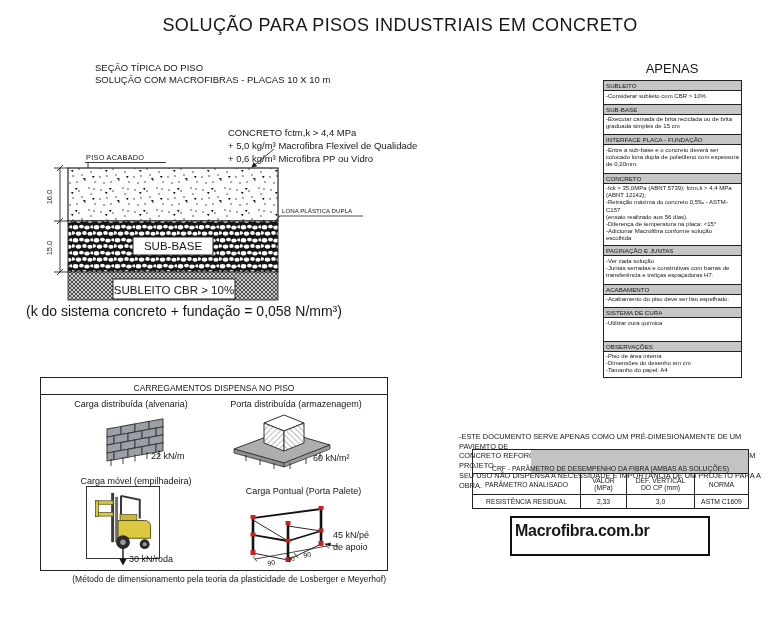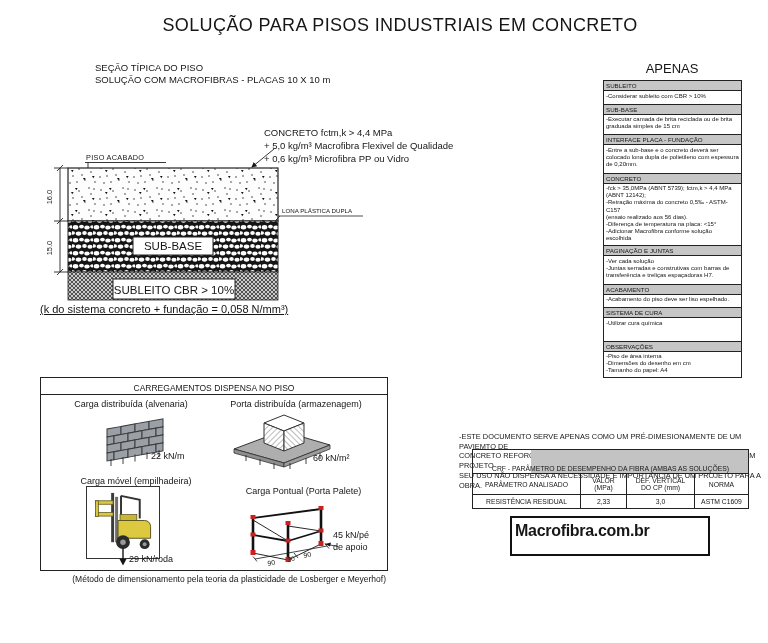--- a/index.html
+++ b/index.html
@@ -3,22 +3,22 @@
 <meta charset="utf-8">
 <style>
   html,body{margin:0;padding:0;background:#fff;}
   #root{position:relative;width:768px;height:643px;background:#ffffff;overflow:hidden;
         font-family:"Liberation Sans",sans-serif;color:#161616;}
   .abs{position:absolute;}
   .pre{white-space:pre-line;}
 
   .page-title{left:50px;top:15px;width:700px;text-align:center;font-size:18px;letter-spacing:.4px;}
   .sec-caption{left:95px;top:62px;font-size:9.5px;line-height:12px;}
-  .conc-spec{left:228px;top:126px;font-size:9.5px;line-height:13px;margin-left:36px;}
-  .k-note{left:40px;top:303px;font-size:11px;text-decoration:underline;}
+  .conc-spec{left:228px;top:126px;font-size:9.5px;line-height:13px;}
+  .k-note{left:26px;top:303px;font-size:14px;}
 
   .notas-title{left:603px;top:61px;width:138px;text-align:center;font-size:13px;}
   .notas-panel{left:603px;top:80px;width:137px;border:1.5px solid #222;background:#fff;}
   .note-hdr{background:#c6c6c6;border-top:1px solid #222;border-bottom:1px solid #222;
             font-size:6.2px;line-height:7px;padding:1px 2px;}
   .notas-panel > .note-hdr:first-child{border-top:none;}
   .note-body{font-size:6px;line-height:7.2px;padding:1.5px 2px 2px 2px;white-space:pre-line;}
 
   .loads-box{left:40px;top:377px;width:346px;height:192px;border:1.5px solid #222;}
   .loads-title{position:absolute;left:0;top:0;width:100%;height:17px;border-bottom:1.5px solid #222;
@@ -252,21 +252,21 @@
         <circle cx="36" cy="56" r="7" fill="#2b2b2b"></circle>
           <circle cx="36" cy="56" r="2.8" fill="#999"></circle>
         <circle cx="58" cy="58" r="5" fill="#2b2b2b"></circle>
           <circle cx="58" cy="58" r="2" fill="#999"></circle>
       </svg>
     </div>
     <svg class="abs" style="left:76px;top:170px" width="12" height="18" viewBox="0 0 12 18">
       <line x1="6" y1="0" x2="6" y2="12" stroke="#161616" stroke-width="1.4"></line>
       <polygon points="2.5,11 9.5,11 6,17.5" fill="#161616"></polygon>
     </svg>
-    <div class="abs load-value" style="left:88px;top:176px">29 kN/roda</div>
+    <div class="abs load-value" style="left:88px;top:176px">30 kN/roda</div>
 
     <div class="abs load-label" style="left:185px;top:108px;width:155px">Carga Pontual (Porta Palete)</div>
     <svg class="abs" style="left:200px;top:120px" width="100" height="70" viewBox="0 0 100 70">
       <g stroke="#111" stroke-width="2.6">
         <line x1="12" y1="20" x2="12" y2="55"></line>
         <line x1="47" y1="26" x2="47" y2="62"></line>
         <line x1="80" y1="11" x2="80" y2="46"></line>
       </g>
       <g stroke="#111" stroke-width="1.8">
         <line x1="12" y1="20" x2="80" y2="11"></line>

